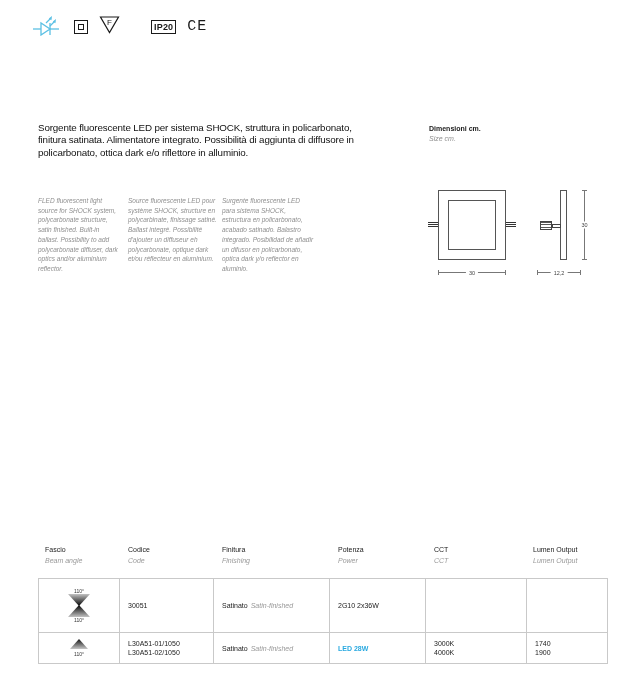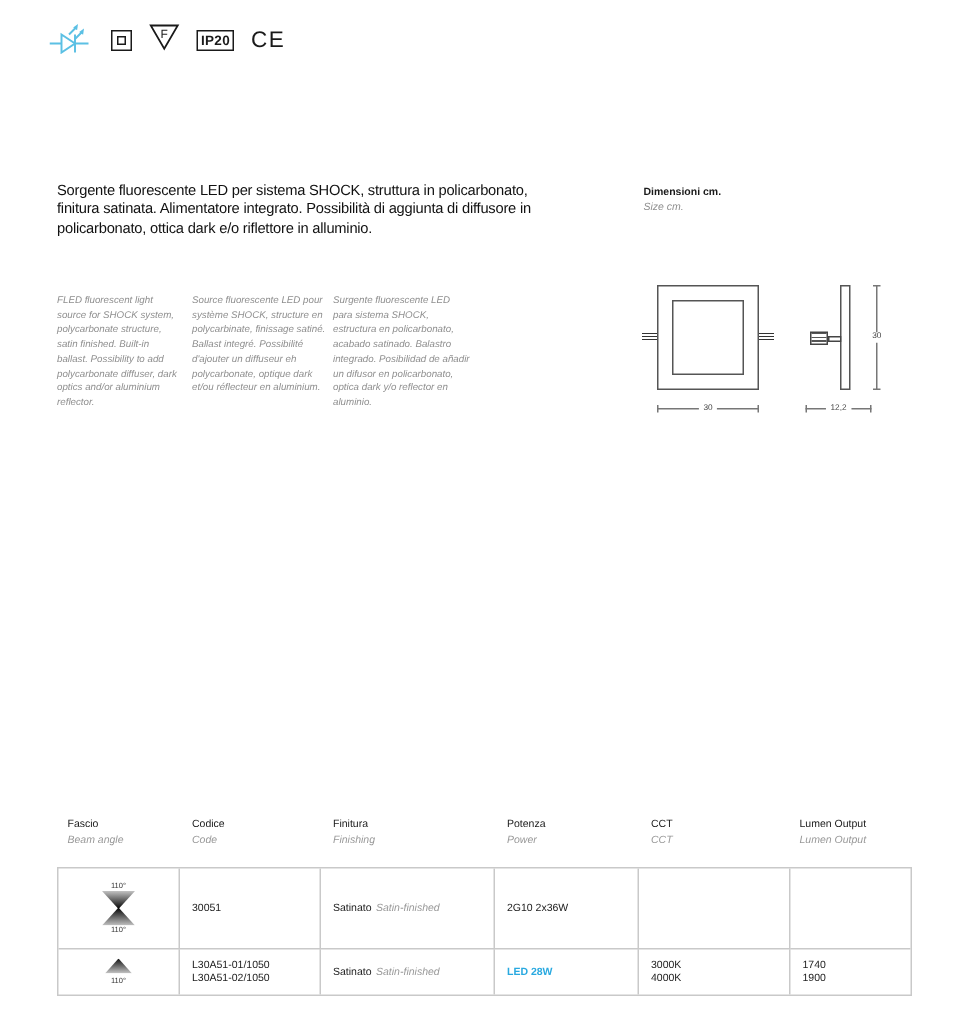--- a/index.html
+++ b/index.html
@@ -6,22 +6,22 @@
   body{
     width:642px;height:680px;position:relative;background:#ffffff;
     font-family:"Liberation Sans",sans-serif;color:#1a1a1a;overflow:hidden;
   }
   .abs{position:absolute;}
 
   
   .icons-row{left:33px;top:15px;height:24px;display:flex;align-items:center;gap:11px;}
   .sq-outer{width:12px;height:12px;border:1.4px solid #1a1a1a;display:flex;align-items:center;justify-content:center;}
   .sq-inner{width:4px;height:4px;border:1.4px solid #1a1a1a;}
-  .ip-box{border:1px solid #1a1a1a;font-size:9px;font-weight:700;letter-spacing:.2px;padding:1px 2px;line-height:10px;}
-  .ce-text{font-family:Liberation Sans, sans-serif;font-size:15px;font-weight:400;letter-spacing:1px;line-height:16px;}
+  .ip-box{border:1px solid #1a1a1a;font-size:9px;font-weight:700;letter-spacing:.2px;padding:1px 2px;line-height:10px;margin-left:20px;}
+  .ce-text{font-family:Liberation Mono, monospace;font-size:15px;font-weight:400;letter-spacing:1px;line-height:16px;}
 
   
   .desc-it{left:38px;top:122px;width:334px;font-size:9.8px;line-height:12.4px;letter-spacing:-.15px;color:#111;}
   .desc-col{top:196px;font-size:6.5px;line-height:9.7px;font-style:italic;color:#8f8f8f;}
   .desc-en{left:38px;width:80px;}
   .desc-fr{left:128px;width:92px;}
   .desc-es{left:222px;width:92px;}
 
   
   .dim-title{left:429px;top:124px;font-size:7px;line-height:9.5px;}

